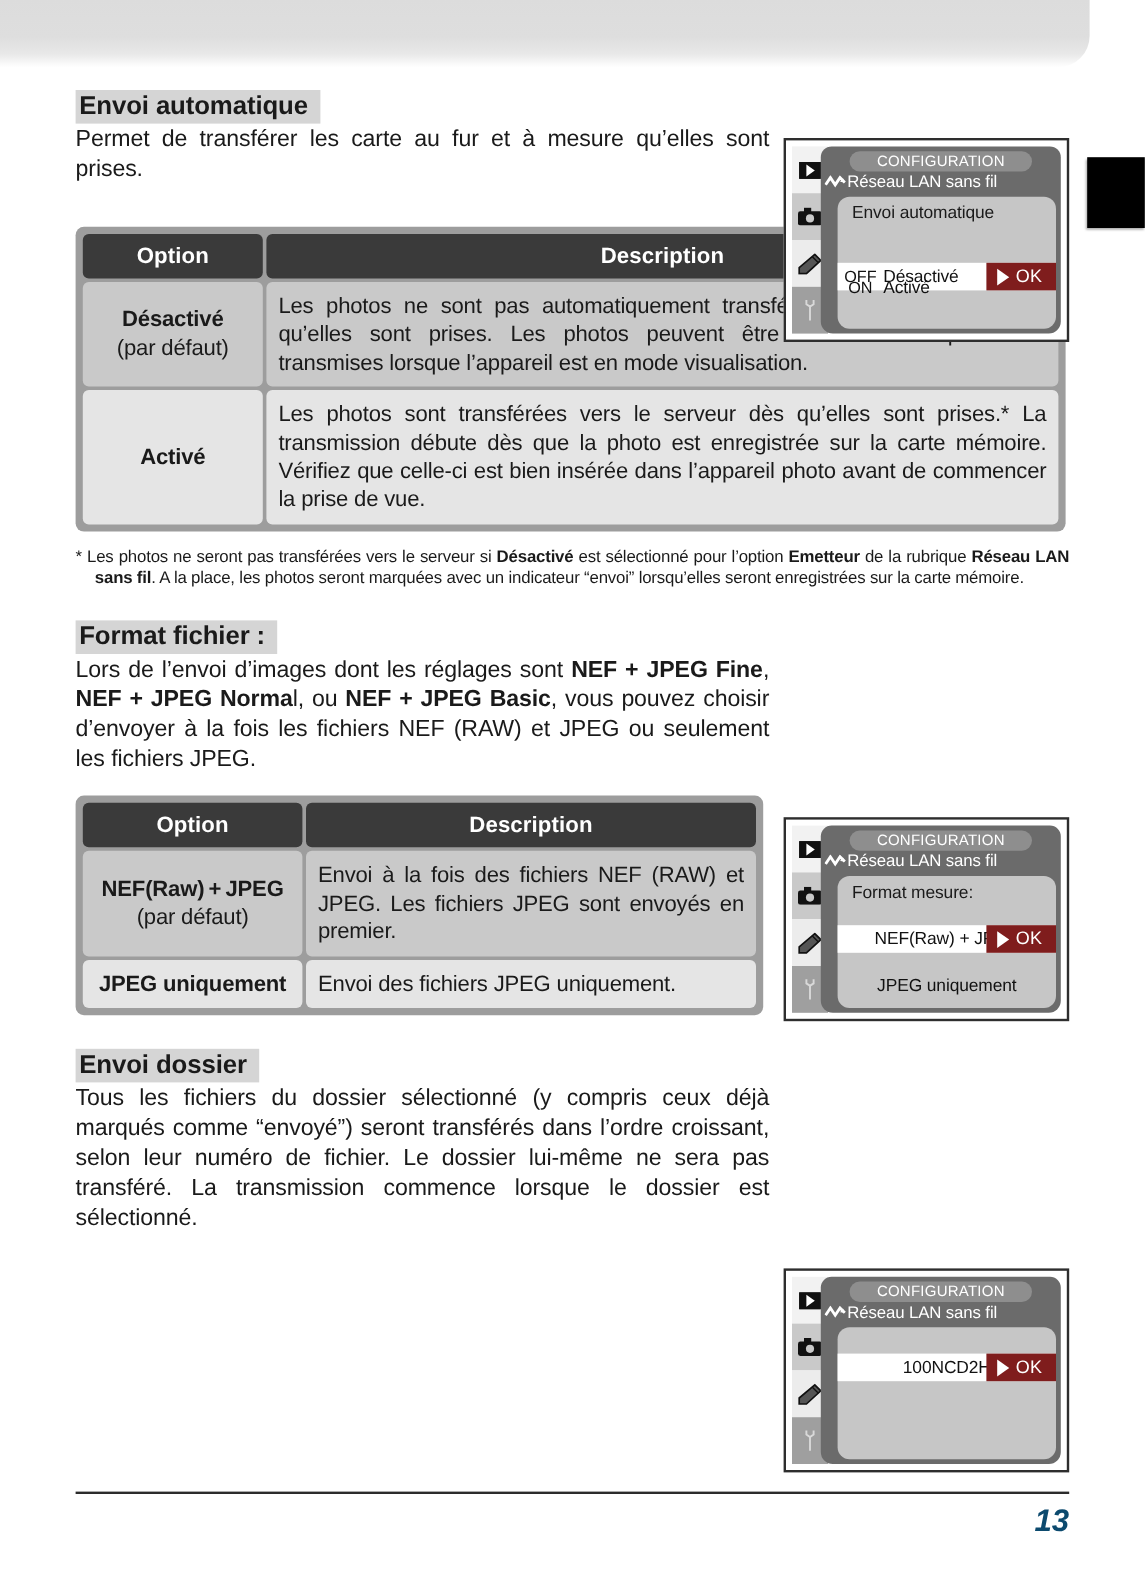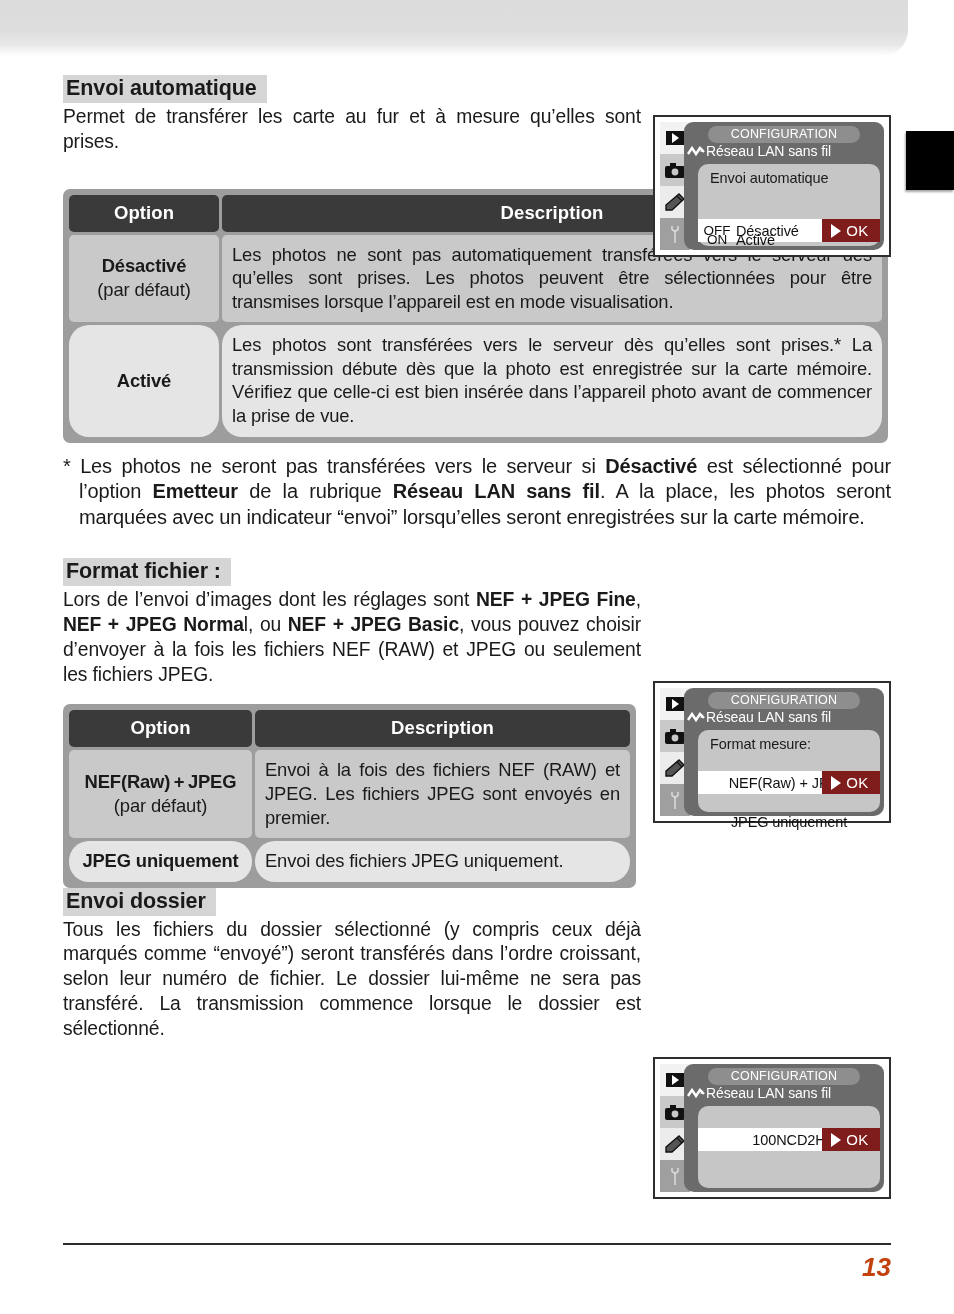--- a/index.html
+++ b/index.html
@@ -87,41 +87,41 @@
   }
   table.opt-table td {
     font-size: 18.4px;
     line-height: 1.28;
     vertical-align: middle;
     border-radius: 5px;
     padding: 8px 10px 9px 10px;
     letter-spacing: -0.15px;
   }
   table.opt-table tr.row-a td { background: #c9c9c9; }
-  table.opt-table tr.row-b td { background: #e5e5e5; border-radius: 20px; }
+  table.opt-table tr.row-b td { background: #e5e5e5; }
   td.opt-cell {
     text-align: center;
     font-weight: bold;
     padding-left: 4px;
     padding-right: 4px;
   }
   td.opt-cell .sub {
     font-weight: normal;
     display: block;
   }
   td.desc-cell {
     text-align: justify;
     padding-left: 11px;
     padding-right: 9px;
   }
   td.desc-cell.nojust { text-align: left; }
 
   
   .footnote {
-    font-size: 20px;
+    font-size: 14px;
     line-height: 1.29;
     text-align: justify;
     margin-top: 11px;
     padding-left: 16px;
     text-indent: -16px;
     letter-spacing: -0.15px;
   }
 
   
   .footer-rule {
@@ -134,28 +134,28 @@
   }
   .page-num {
     position: absolute;
     left: 63px;
     top: 1252px;
     width: 828px;
     text-align: right;
     font-size: 26px;
     font-style: italic;
     font-weight: bold;
-    color: #c2410c;
+    color: #0c4a6e;
   }
 
   
   .lcd {
     position: absolute;
     width: 238px;
-    height: 142px;
+    height: 170px;
     background: #ffffff;
     border: 2px solid #2e2e2e;
     box-sizing: border-box;
   }
   
   .lcd-rail {
     position: absolute;
     left: 5px;
     top: 5px;
     width: 30px;
@@ -369,21 +369,21 @@
         <tr class="row-b">
           <td class="opt-cell">
             <span>JPEG uniquement</span>
           </td>
           <td class="desc-cell nojust">Envoi des fichiers JPEG uniquement.</td>
         </tr>
       </tbody>
     </table>
   </div>
 
-  <div style="position:relative;">
+  <div style="position:relative;margin-top:28px;">
     <h2 class="section-heading">Envoi dossier</h2>
     <div style="width:578px;">
       <p class="para">Tous les fichiers du dossier sélectionné (y compris ceux déjà marqués comme “envoyé”) seront transférés dans l’ordre croissant, selon leur numéro de fichier. Le dossier lui-même ne sera pas transféré. La transmission commence lorsque le dossier est sélectionné.</p>
     </div>
   </div>
 
 </div>
 
 <div class="lcd" style="left:653px; top:115px;">
   <div class="lcd-rail">

